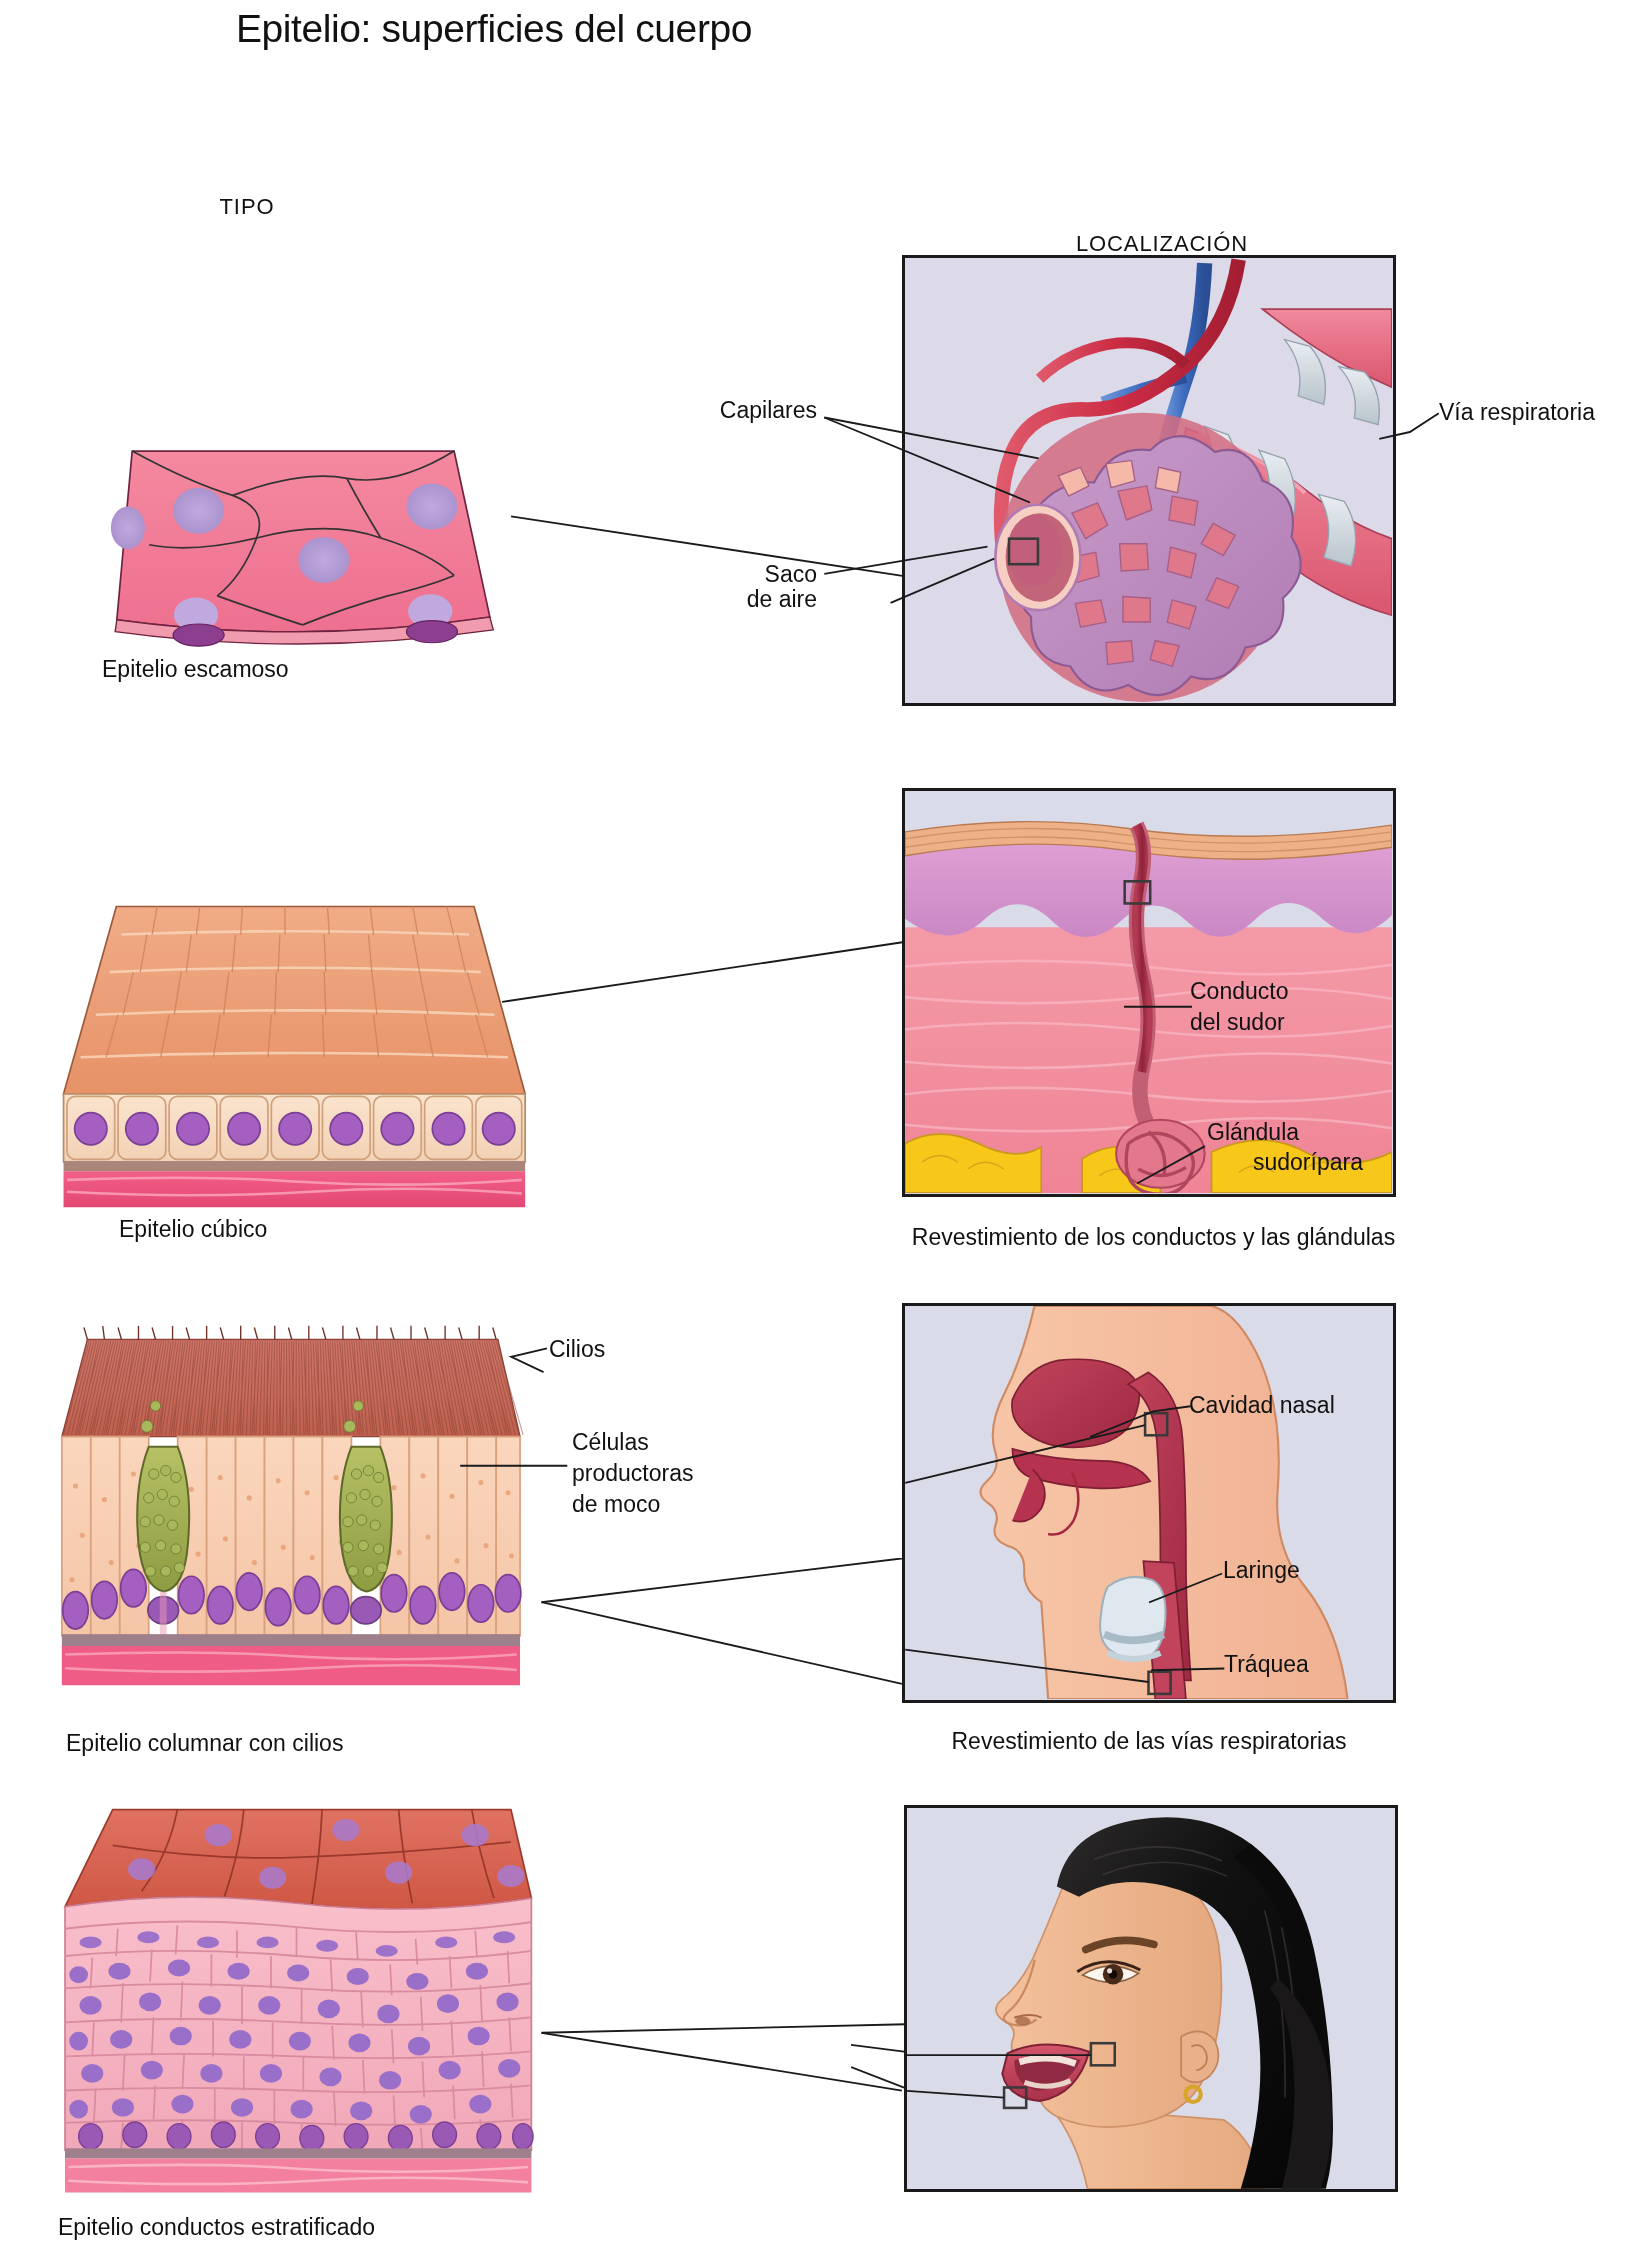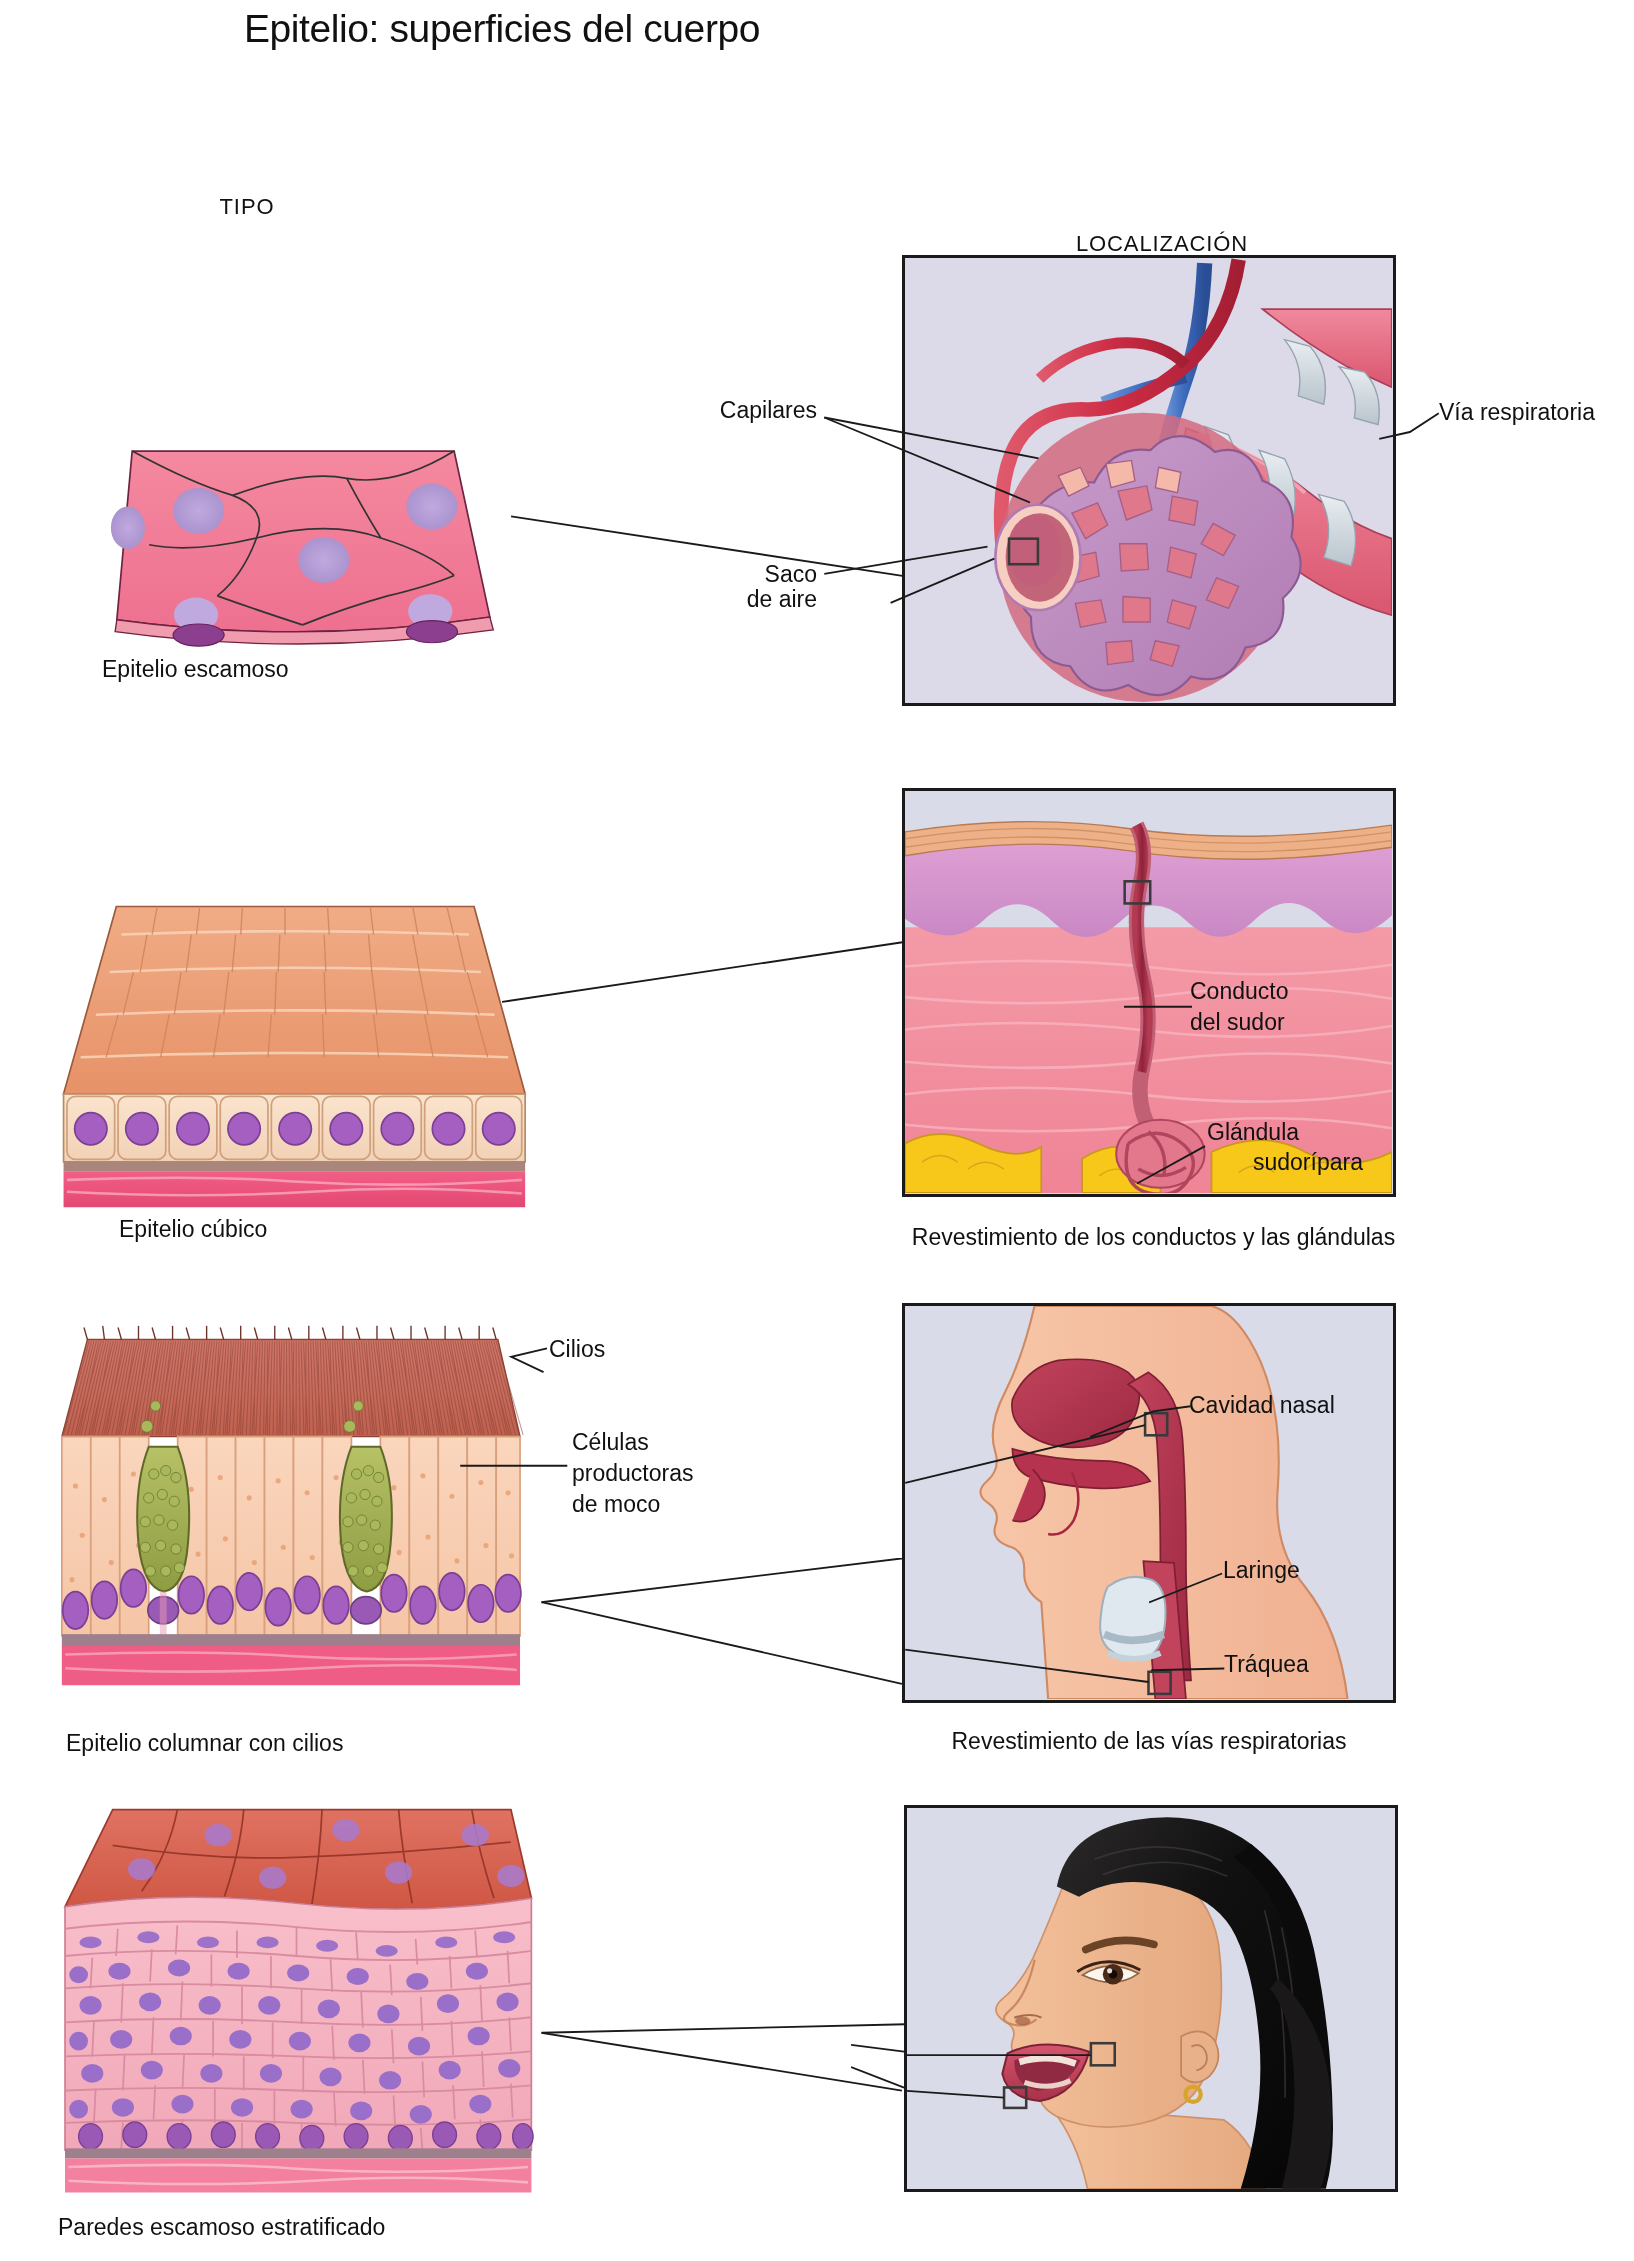--- a/index.html
+++ b/index.html
@@ -1,19 +1,19 @@
 <!DOCTYPE html>
 <html style="font-size:13.6px"><head>
 <meta charset="utf-8">
 <style>
   html,body{margin:0;padding:0;background:#fff;}
   body{width:1635px;height:2261px;position:relative;font-family:"Liberation Sans",sans-serif;color:#111;overflow:hidden;}
   .page{position:absolute;inset:0;}
 
-  .title{position:absolute;left:0;top:6.8px;width:988px;text-align:center;font-size:39px;letter-spacing:-0.4px;color:#111;margin-left:8px;}
+  .title{position:absolute;left:0;top:6.8px;width:988px;text-align:center;font-size:39px;letter-spacing:-0.4px;color:#111;}
 
   .colhead{position:absolute;font-size:22px;letter-spacing:0.9px;color:#111;}
   #head-tipo{left:145px;top:194px;width:204px;text-align:center;}
   #head-loc{left:949px;top:194px;width:426px;text-align:center;margin-top:37px;}
 
   .caption{position:absolute;font-size:23px;color:#111;}
   .cap-center{text-align:center;}
 
   .lbl{position:absolute;font-size:23px;color:#111;line-height:1.12;}
   .lbl.r{text-align:right;}
@@ -812,21 +812,21 @@
 
       <rect x="28" y="434" width="548" height="12" fill="#9e7f8c"></rect>
       <path d="M28 446 L576 446 L576 486 L28 486 Z" fill="#f2809e"></path>
       <g stroke="#fbb9c9" stroke-width="3" fill="none" opacity=".9">
         <path d="M32 456 Q200 450 300 458 Q430 466 572 456"></path>
         <path d="M32 472 Q180 480 320 472 Q440 464 572 474"></path>
       </g>
     </svg>
   </div>
 
-  <div class="caption" style="left:58px;top:2214px;">Paredes escamoso estratificado</div>
+  <div class="caption" style="left:58px;top:2214px;">Epitelio conductos estratificado</div>
 
   <svg class="ill" style="left:541px;top:1992px;" width="375" height="136" viewBox="0 0 440 160">
     <path d="M0 48 L428 38" class="ln"></path>
     <path d="M0 48 L424 116" class="ln"></path>
   </svg>
 
   <div class="panel" style="left:904px;top:1805px;width:494px;height:387px;">
     <svg width="487" height="381" viewBox="0 0 572 447">
       <defs>
         <linearGradient id="faceg" x1="0" y1="0" x2="1" y2="0">

